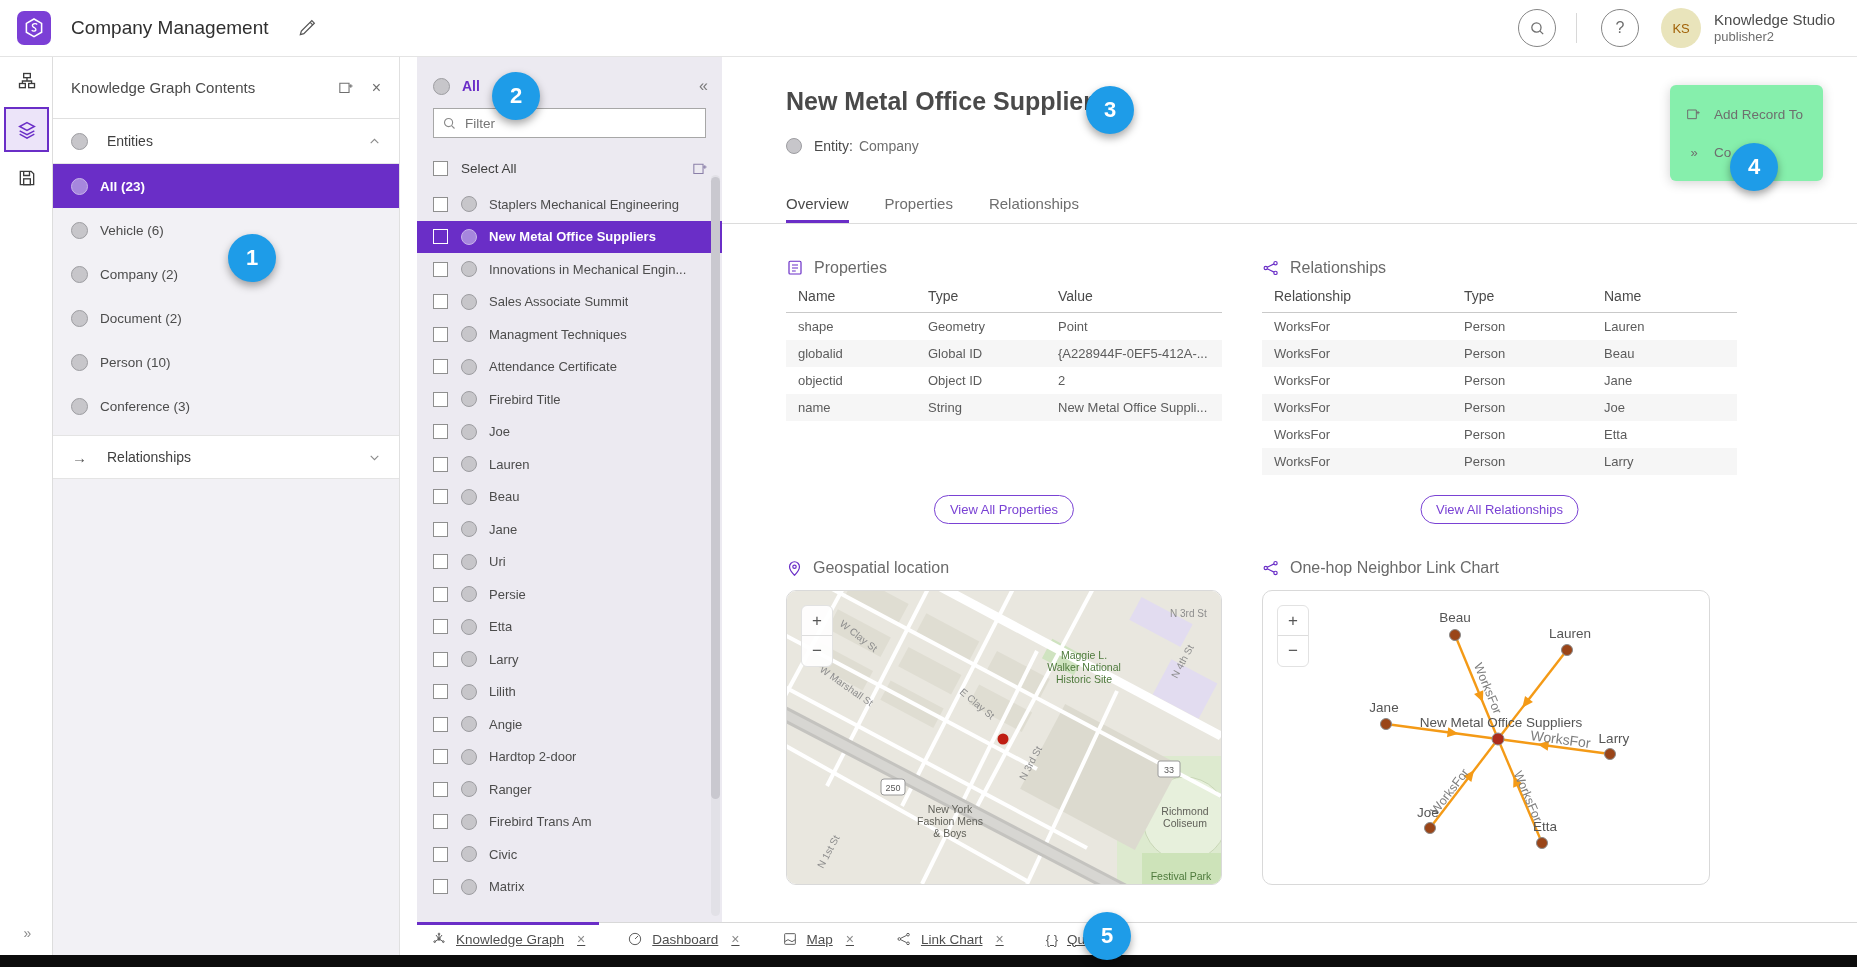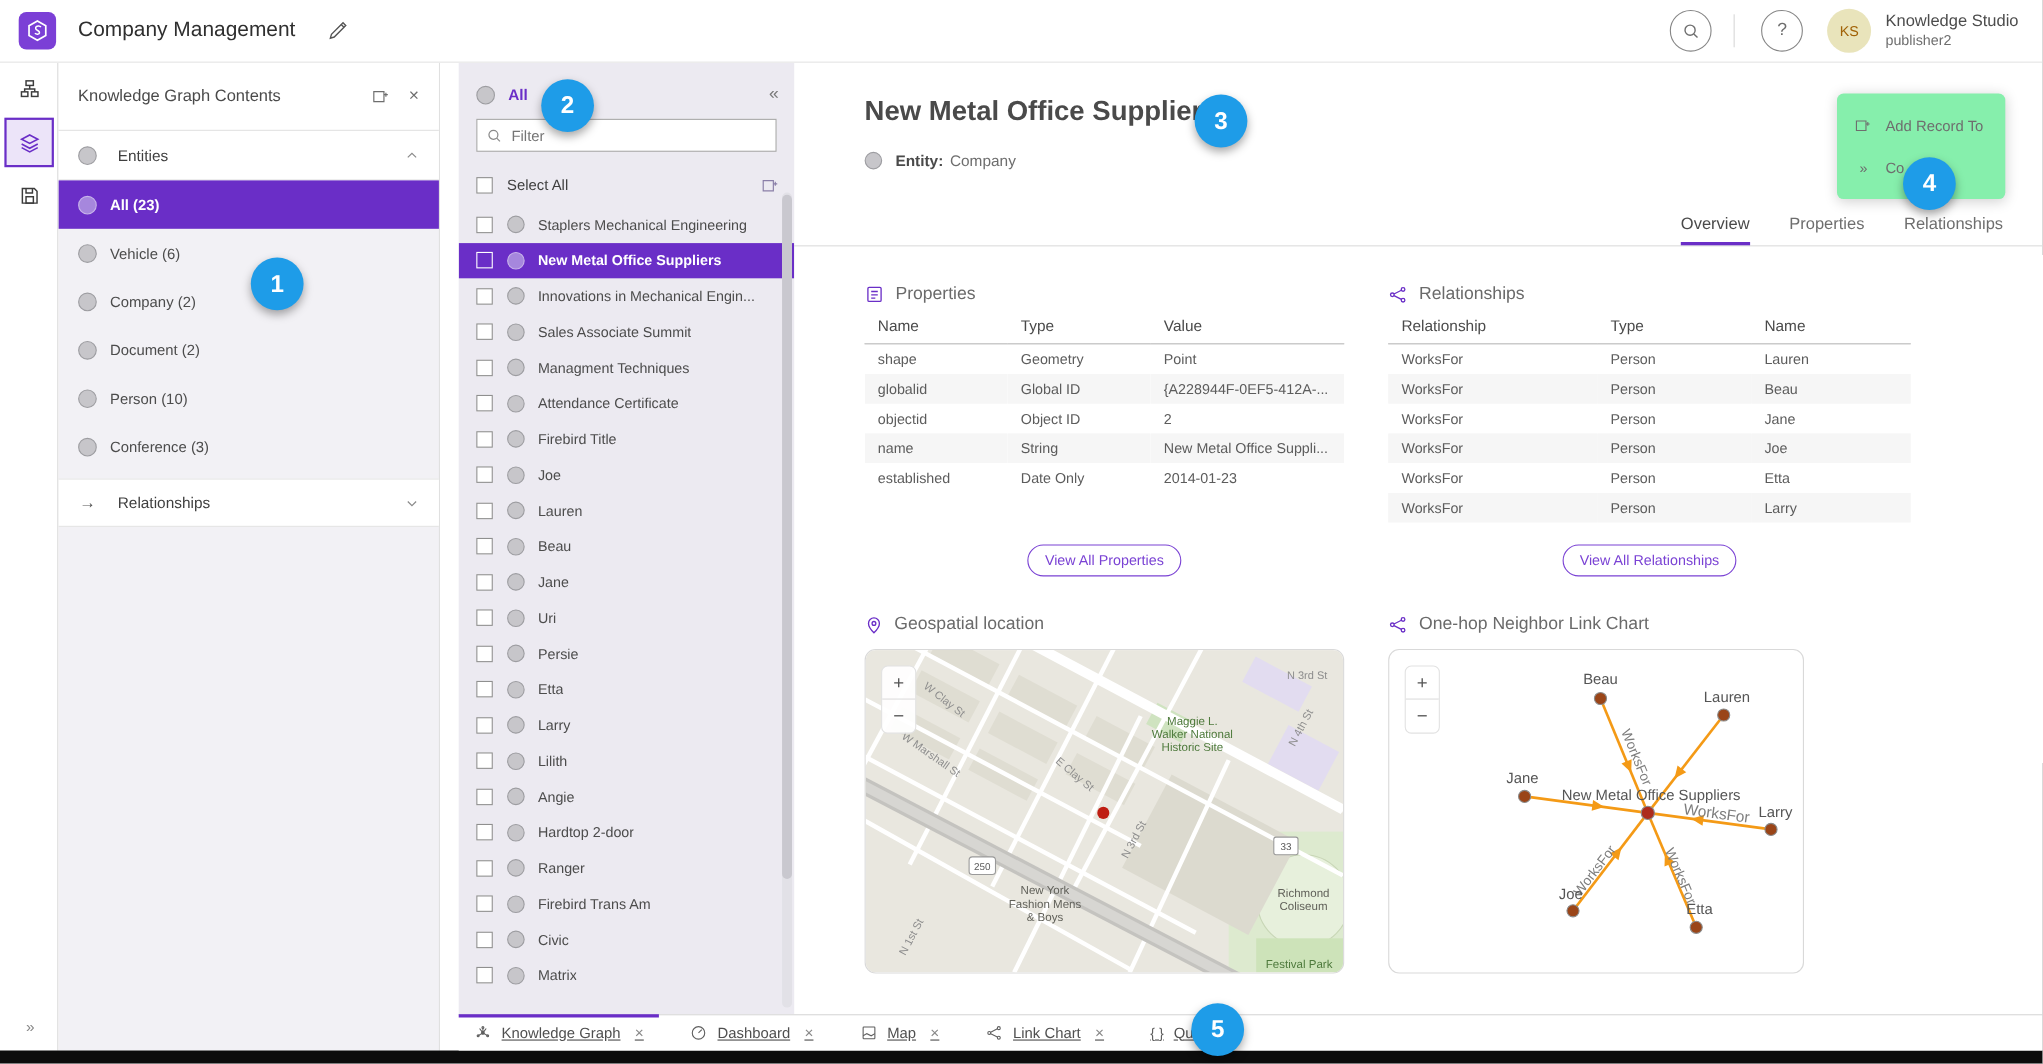--- a/index.html
+++ b/index.html
@@ -79,24 +79,24 @@
   .rec-row.sel .cb{ background:transparent; border-color:#fff; }
   .rec-row.sel .dot{ background:#a687dd; border-color:#c8b4ea; }
   .rp-scroll{ position:absolute; top:118px; right:2px; bottom:6px; width:9px; background:#e2e1e7; border-radius:5px; }
   .rp-thumb{ position:absolute; top:2px; width:9px; height:84%; background:#c9c8cf; border-radius:5px; }
 
   
   .main{ position:absolute; top:57px; left:722px; right:0; bottom:45px; background:#fff; }
   .d-title{ position:absolute; left:64px; top:30px; font-size:25px; font-weight:bold; color:#4a4a4a; }
   .d-entity{ position:absolute; left:64px; top:81px; display:flex; align-items:center; }
   .d-entity .dot{ width:16px; height:16px; }
-  .d-entity .k{ margin-left:12px; font-size:14px; font-weight:bold; color:#4a4a4a; }
+  .d-entity .k{ margin-left:12px; font-size:14px; font-weight:normal; color:#4a4a4a; }
   .d-entity .v{ margin-left:6px; font-size:14px; color:#6e6e6e; }
   .d-tabs{ position:absolute; left:0; right:0; top:130px; height:37px; border-bottom:1px solid #dcdcdc;
-           display:flex; padding-left:64px;justify-content:flex-end; }
+           display:flex; padding-left:64px; }
   .d-tab{ font-size:15px; color:#6e6e6e; margin-right:36px; display:flex; align-items:center;
           border-bottom:3px solid transparent; cursor:pointer; }
   .d-tab.act{ color:#4a4a4a; border-bottom-color:#6a2ec7; }
 
   .sec{ position:absolute; }
   .sec-h{ display:flex; align-items:center; height:26px; }
   .sec-h svg{ color:#6a2ec7; flex:none; }
   .sec-h .lbl{ margin-left:10px; font-size:16px; color:#6a6a6a; }
   .sec-props{ left:64px; top:198px; width:436px; height:296px; }
   .sec-rel{ left:540px; top:198px; width:475px; height:296px; }
@@ -104,21 +104,21 @@
   table.dt th{ text-align:left; font-size:14px; font-weight:normal; color:#4a4a4a;
                padding:6px 6px 8px 12px; border-bottom:1px solid #c9c9c9; }
   table.dt td{ font-size:13px; color:#5c5c5c; padding:6px 6px 6px 12px; height:26px; white-space:nowrap;
                overflow:hidden; }
   table.dt tr.alt td{ background:#f6f6f6; }
   td.lnk{ color:#7a42d4; cursor:pointer; }
   .viewall{ position:absolute; top:240px; left:50%; transform:translateX(-50%); background:#fff;
             border:1px solid #7a42d4; color:#7a42d4; font-size:13px; border-radius:16px;
             padding:6px 15px; cursor:pointer; font-family:"Liberation Sans",sans-serif; white-space:nowrap; }
   .sec-map{ left:64px; top:498px; width:436px; }
-  .sec-link{ left:540px; top:498px; width:378px; }
+  .sec-link{ left:540px; top:498px; width:448px; }
   .card{ margin-top:9px; border:1px solid #d9d9d9; border-radius:10px; overflow:hidden; background:#fff; position:relative; }
   .zoomctl{ position:absolute; top:14px; left:14px; width:32px; background:rgba(255,255,255,.92);
             border:1px solid #e2e2e2; border-radius:6px; z-index:5; }
   .zoomctl div{ height:30px; display:flex; align-items:center; justify-content:center; color:#555;
                 font-size:17px; cursor:pointer; }
   .zoomctl div:first-child{ border-bottom:1px solid #ddd; }
 
   
   .ctxmenu{ position:absolute; left:1670px; top:85px; width:153px; background:#86efac; border-radius:6px;
             box-shadow:0 2px 12px rgba(0,0,0,.18); z-index:40; padding:10px 0;text-align:right; }
@@ -459,25 +459,20 @@
           <tr>
               <td>objectid</td>
               <td>Object ID</td>
               <td>2</td>
             </tr>
           <tr class="alt">
               <td>name</td>
               <td>String</td>
               <td>New Metal Office Suppli...</td>
             </tr>
-          <tr>
-              <td>established</td>
-              <td>Date Only</td>
-              <td>2014-01-23</td>
-            </tr>
         </tbody>
       </table>
       <button class="viewall">View All Properties</button>
     </div>
 
     <div class="sec sec-rel">
       <div class="sec-h">
         <svg width="18" height="18" viewBox="0 0 24 24" fill="none" stroke="currentColor" stroke-width="1.6">
           <circle cx="5" cy="12" r="2.2"></circle>
             <circle cx="18" cy="5.5" r="2.2"></circle>

